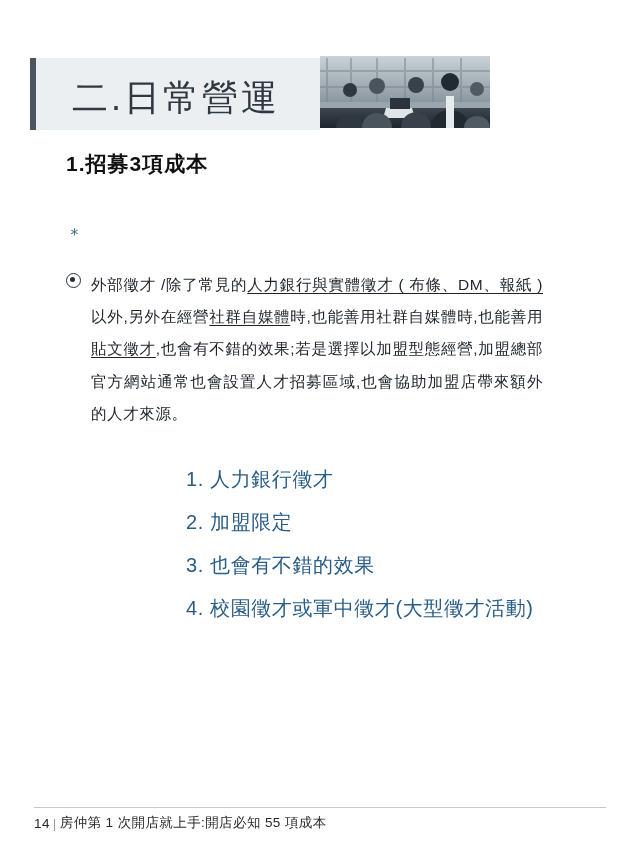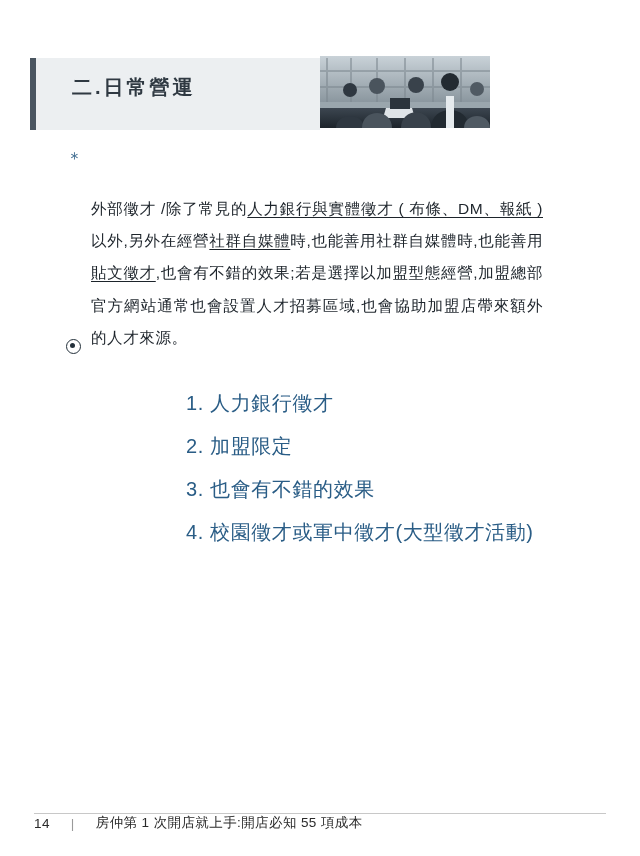--- a/index.html
+++ b/index.html
@@ -38,24 +38,24 @@
     width: 290px;
     height: 72px;
     background: #eceff1;
     border-left: 6px solid #4a5560;
     box-sizing: border-box;
   }
   .chapter-title {
     position: absolute;
     left: 42px;
     top: 16px;
-    font-size: 20px;
+    font-size: 36px;
     letter-spacing: 3px;
     color: #2f3942;
-    font-weight: 700;
+    font-weight: 400;
     white-space: nowrap;
   }
   
   .band-photo {
     position: absolute;
     left: 290px;
     top: -2px;
     width: 170px;
     height: 72px;
     overflow: hidden;
@@ -90,21 +90,21 @@
   }
   .star-icon {
     font-size: 17px;
     color: #3d6a8f;
     line-height: 1;
   }
 
   
   .bullet-block {
     display: flex;
-    align-items: flex-end;
+    align-items: flex-start;
     gap: 10px;
   }
   .bullet-icon {
     flex: 0 0 auto;
     margin-top: 4px;
     width: 13px;
     height: 13px;
     border: 1.5px solid #23303a;
     border-radius: 50%;
     position: relative;
@@ -151,26 +151,26 @@
     display: inline;
   }
 
   
   .footer {
     position: absolute;
     left: 34px;
     bottom: 24px;
     width: 572px;
     border-top: 1px solid #c8c8c8;
-    padding-top: 0;
+    padding-top: 6px;
     font-size: 13.5px;
     color: #2a2a2a;
     display: flex;
     align-items: center;
-    gap: 21px;
+    gap: 3px;
     letter-spacing: 0.4px;
   }
   .footer .sep { color: #9a9a9a; }
 </style>
 </head>
 <body>
 
 <div class="page">
 
   <div class="chapter-band">
@@ -228,20 +228,21 @@
         <g fill="#505a63">
           <circle cx="157" cy="33" r="7"></circle>
           <path d="M144 72 C144 56 170 56 170 72 Z"></path>
         </g>
       </svg>
     </div>
   </div>
 
   <div class="content">
 
+    <h1 class="section-heading">1.招募3項成本</h1>
 
     <div class="subheading">
       <span class="star-icon">＊</span>
     </div>
 
     <div class="bullet-block">
       <span class="bullet-icon"></span>
       <p class="para" id="para"><span>外部徵才 /除了常見的</span><span class="u">人力銀行與實體徵才 ( 布條、DM、報紙 )</span><span>以外,另外在經營</span><span class="u">社群自媒體</span><span>時,也能善用社群自媒體時,也能善用</span><span class="u">貼文徵才</span><span>,也會有不錯的效果;若是選擇以加盟型態經營,加盟總部官方網站通常也會設置人才招募區域,也會協助加盟店帶來額外的人才來源。</span></p>
     </div>
 

